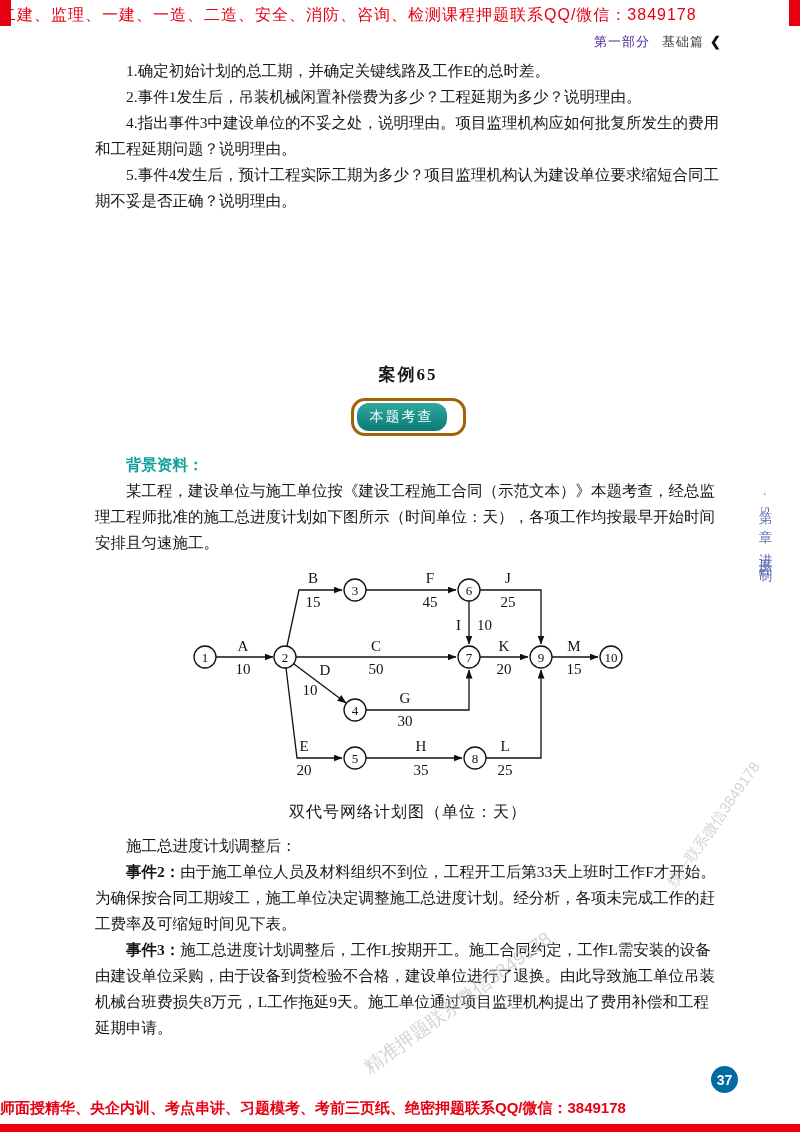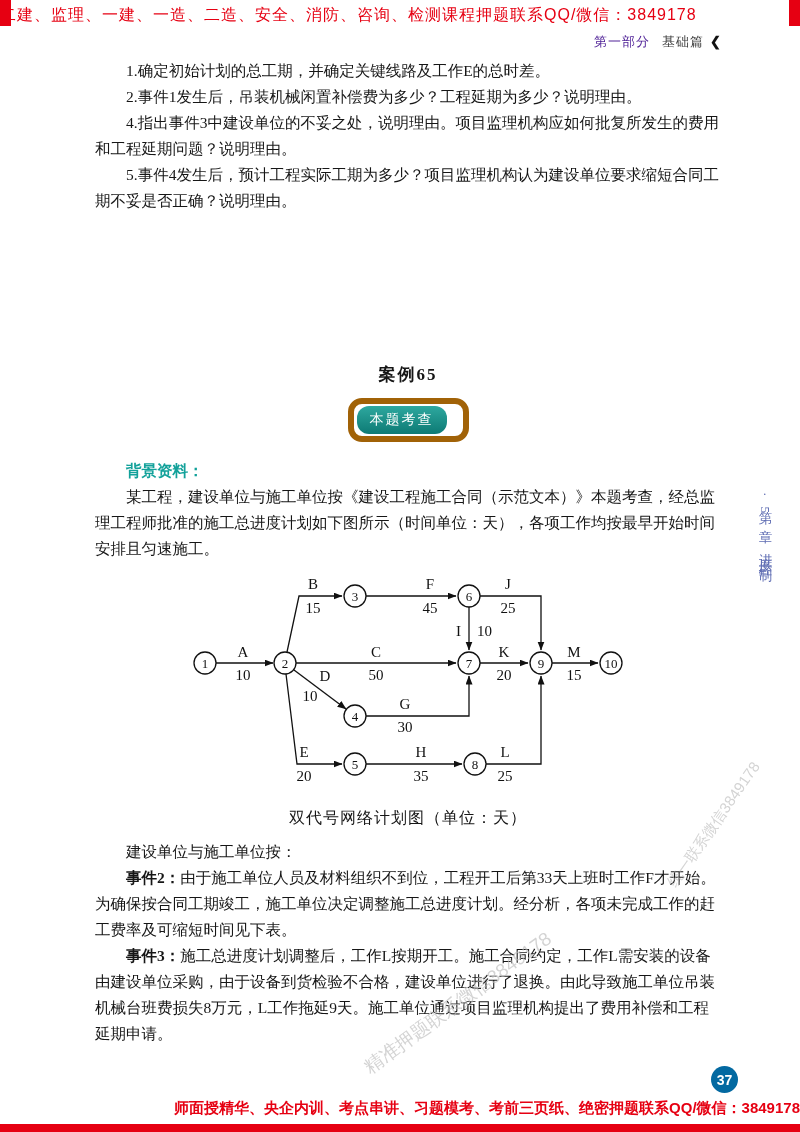--- a/index.html
+++ b/index.html
@@ -16,21 +16,21 @@
     color:#e60012;font-weight:normal;font-size:16px;letter-spacing:1px;
     font-family:"Liberation Sans", sans-serif;
   }
   .header-line{
     position:absolute;top:33px;right:78px;font-size:13px;color:#3c3c3c;
     font-family:"Liberation Sans", sans-serif;letter-spacing:1px;
   }
   .header-line .part{margin-right:12px;color:#4c1d95;}
   .header-line .mark{margin-left:6px;font-weight:bold;color:#111;}
   .bottom-banner{
-    position:absolute;bottom:14px;left:0;width:100%;text-align:right;
+    position:absolute;bottom:14px;left:0;width:100%;text-align:left;
     color:#e60012;font-weight:bold;font-size:15px;
     font-family:"Liberation Sans", sans-serif;
   }
   .bottom-bar{position:absolute;bottom:0;left:0;width:100%;height:8px;background:#e60012;}
   .page-num{
     position:absolute;right:62px;top:1066px;width:27px;height:27px;border-radius:50%;
     background:#0369a1;color:#fff;font-weight:bold;font-size:14px;
     display:flex;align-items:center;justify-content:center;
     font-family:"Liberation Sans", sans-serif;
   }
@@ -39,21 +39,21 @@
     position:absolute;top:58px;left:95px;width:626px;
     font-size:15.5px;line-height:26px;color:#161616;
   }
   .content p{margin:0;text-indent:2em;}
   .case-title{
     margin:148px 0 10px;text-align:center;font-size:17px;font-weight:bold;
     letter-spacing:2px;text-indent:0;
   }
   .exam-badge{display:flex;justify-content:center;margin:6px 0 16px;}
   .exam-inner{
-    display:inline-flex;align-items:center;border:6px solid #a16207;
+    display:inline-flex;align-items:center;border:3px solid #a16207;
     border-radius:14px;padding:2px 16px 2px 3px;gap:12px;
   }
   .exam-pill{
     background:linear-gradient(#2ea89f,#0d7a74);color:#fff;border-radius:12px;
     padding:1px 13px;font-size:14px;letter-spacing:2px;white-space:nowrap;
   }
   .exam-point{font-size:14.5px;color:#222;letter-spacing:1.5px;white-space:nowrap;}
   .bg-label{color:#12a19a;font-weight:bold;}
   .event-label{font-weight:bold;}
   
@@ -169,21 +169,21 @@
         <circle cx="292" cy="196" r="11" class="node-circle"></circle>
         <text x="292" y="200.5" class="node-num" text-anchor="middle">8</text>
         <circle cx="358" cy="95" r="11" class="node-circle"></circle>
         <text x="358" y="99.5" class="node-num" text-anchor="middle">9</text>
         <circle cx="428" cy="95" r="11" class="node-circle"></circle>
         <text x="428" y="99.5" class="node-num" text-anchor="middle">10</text>
       </svg>
     <div class="caption">双代号网络计划图（单位：天）</div>
   </div>
 
-  <p>建设单位与施工单位按：</p>
+  <p>施工总进度计划调整后：</p>
   <p><b class="event-label">事件2：</b><span>由于施工单位人员及材料组织不到位，工程开工后第33天上班时工作F才开始。为确保按合同工期竣工，施工单位决定调整施工总进度计划。经分析，各项未完成工作的赶工费率及可缩短时间见下表。</span></p>
   <p><b class="event-label">事件3：</b><span>施工总进度计划调整后，工作L按期开工。施工合同约定，工作L需安装的设备由建设单位采购，由于设备到货检验不合格，建设单位进行了退换。由此导致施工单位吊装机械台班费损失8万元，L工作拖延9天。施工单位通过项目监理机构提出了费用补偿和工程延期申请。</span></p>
 </div>
 
 <div class="chapter-vertical">·第5章　进度控制·</div>
 
 <div class="wm wm1">精准押题联系微信3849178</div>
 <div class="wm wm2">统一联系微信3849178</div>
 
 <div class="page-num">37</div>

